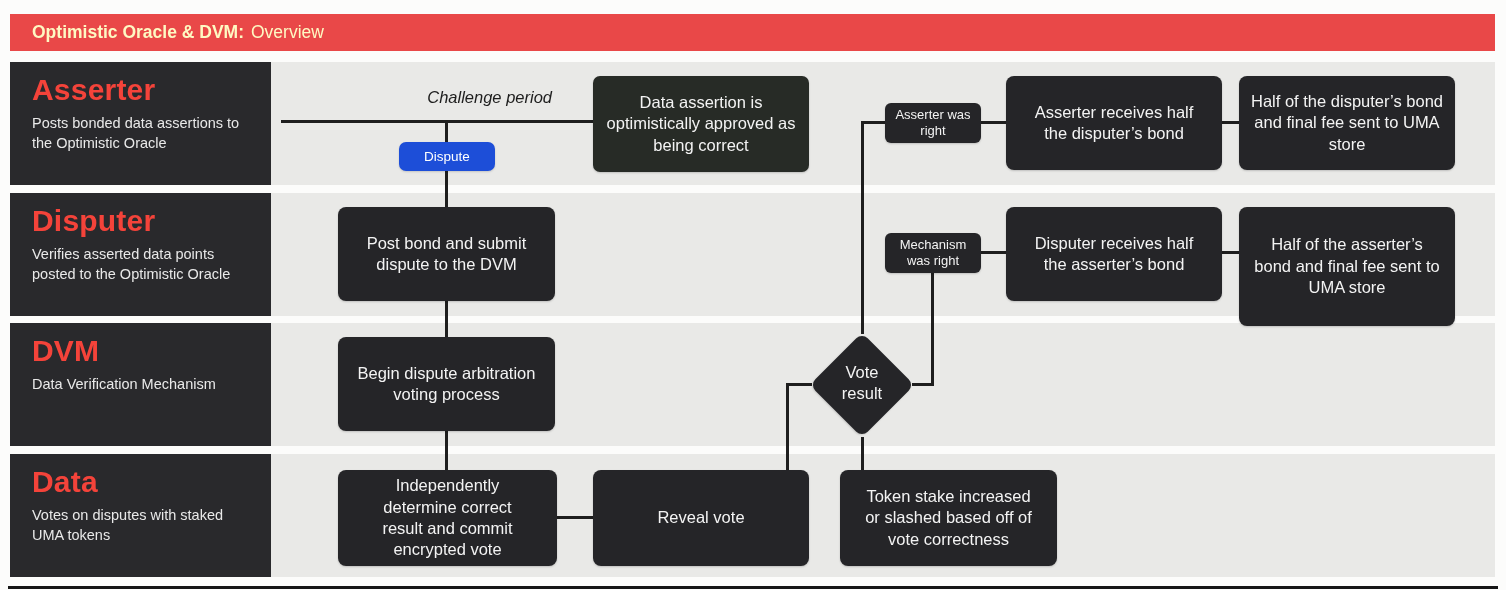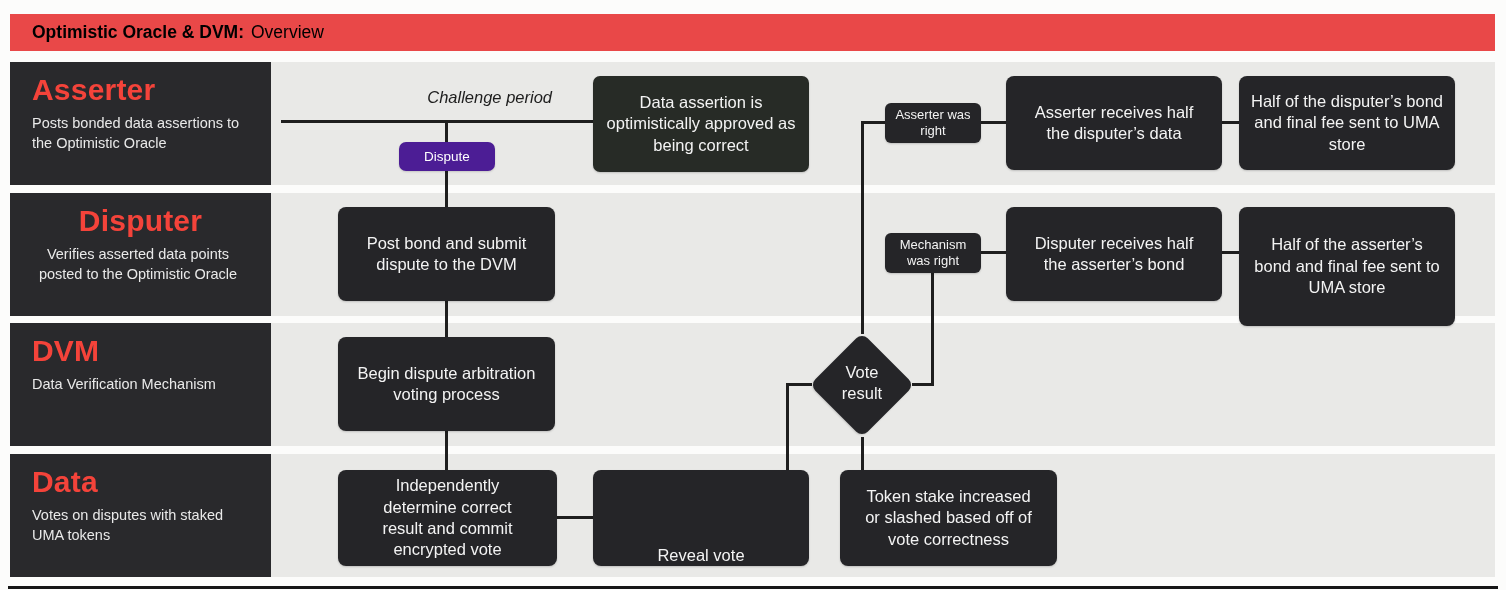--- a/index.html
+++ b/index.html
@@ -4,21 +4,21 @@
 <style>
   html,body { margin:0; padding:0; background:#fcfcfb; }
   .canvas {
     position:relative; width:1506px; height:590px; overflow:hidden;
     background:#fcfcfb; font-family:"Liberation Sans", sans-serif;
     -webkit-font-smoothing:antialiased;
   }
   
   .banner {
     position:absolute; left:10px; top:14px; width:1485px; height:37px;
-    background:#e94848; color:#000000; display:flex; align-items:center;
+    background:#e94848; color:#fef9c3; display:flex; align-items:center;
     padding-left:22px; box-sizing:border-box; font-size:17.5px;
   }
   .banner .b { font-weight:bold; }
   .banner .r { margin-left:7px; font-weight:normal; }
 
   
   .lane {
     position:absolute; left:10px; width:1485px; height:123px; background:#e9e9e7;
   }
   .label-box {
@@ -42,21 +42,21 @@
     display:flex; align-items:center; justify-content:center; text-align:center;
     font-size:16.5px; line-height:1.3; box-sizing:border-box;
     box-shadow:0 1px 2px rgba(0,0,0,0.18);
   }
   .node span { display:block; }
   .node.small { font-size:13px; border-radius:6px; line-height:1.25; }
   .node.greenish { background:#272b26; }
 
   .dispute-btn {
     position:absolute; left:399px; top:142px; width:96px; height:29px;
-    background:#4c1d95; color:#ffffff; border:none; border-radius:7px;
+    background:#1d4ed8; color:#ffffff; border:none; border-radius:7px;
     font-family:"Liberation Sans", sans-serif; font-size:13.5px;
     display:flex; align-items:center; justify-content:center; z-index:3;
     box-shadow:0 1px 2px rgba(0,0,0,0.15); cursor:default;
   }
 
   .challenge-label {
     position:absolute; left:340px; top:88px; width:212px; text-align:right;
     font-style:italic; font-size:16.5px; color:#1d1d1d;
   }
 
@@ -82,21 +82,21 @@
     <span class="b">Optimistic Oracle &amp; DVM:</span>
     <span class="r">Overview</span>
   </div>
 
   <div class="lane" style="top:62px;">
     <div class="label-box">
       <span class="ttl">Asserter</span>
       <span class="dsc">Posts bonded data assertions to the Optimistic Oracle</span>
     </div>
   </div>
-  <div class="lane" style="top:193px;text-align:center;">
+  <div class="lane" style="top:193px;">
     <div class="label-box">
       <span class="ttl">Disputer</span>
       <span class="dsc">Verifies asserted data points posted to the Optimistic Oracle</span>
     </div>
   </div>
   <div class="lane" style="top:323px;">
     <div class="label-box">
       <span class="ttl">DVM</span>
       <span class="dsc">Data Verification Mechanism</span>
     </div>
@@ -127,21 +127,21 @@
 
   <div class="challenge-label">Challenge period</div>
   <div class="dispute-btn">Dispute</div>
   <div class="node greenish" style="left:593px; top:76px; width:216px; height:96px;border-radius:7px;">
     <span style="max-width:198px;">Data assertion is optimistically approved as being correct</span>
   </div>
   <div class="node small" style="left:885px; top:103px; width:96px; height:40px;">
     <span style="max-width:84px;">Asserter was right</span>
   </div>
   <div class="node" style="left:1006px; top:76px; width:216px; height:94px;">
-    <span style="max-width:186px;">Asserter receives half the disputer’s data</span>
+    <span style="max-width:186px;">Asserter receives half the disputer’s bond</span>
   </div>
   <div class="node" style="left:1239px; top:76px; width:216px; height:94px;">
     <span style="max-width:192px;">Half of the disputer’s bond and final fee sent to UMA store</span>
   </div>
 
   <div class="node" style="left:338px; top:207px; width:217px; height:94px;">
     <span style="max-width:182px;">Post bond and submit dispute to the DVM</span>
   </div>
   <div class="node small" style="left:885px; top:233px; width:96px; height:40px;">
     <span style="max-width:84px;">Mechanism was right</span>
@@ -155,21 +155,21 @@
 
   <div class="node" style="left:338px; top:337px; width:217px; height:94px;">
     <span style="max-width:202px;">Begin dispute arbitration voting process</span>
   </div>
   <div class="diamond"></div>
   <div class="diamond-label">Vote result</div>
 
   <div class="node" style="left:338px; top:470px; width:219px; height:96px;">
     <span style="max-width:152px;">Independently determine correct result and commit encrypted vote</span>
   </div>
-  <div class="node" style="left:593px; top:470px; width:216px; height:96px;align-items:flex-end;">
+  <div class="node" style="left:593px; top:470px; width:216px; height:96px;">
     <span style="max-width:190px;">Reveal vote</span>
   </div>
   <div class="node" style="left:840px; top:470px; width:217px; height:96px;">
     <span style="max-width:182px;">Token stake increased or slashed based off of vote correctness</span>
   </div>
 
   <div class="bottom-rule"></div>
 </div>
 
 </body></html>

